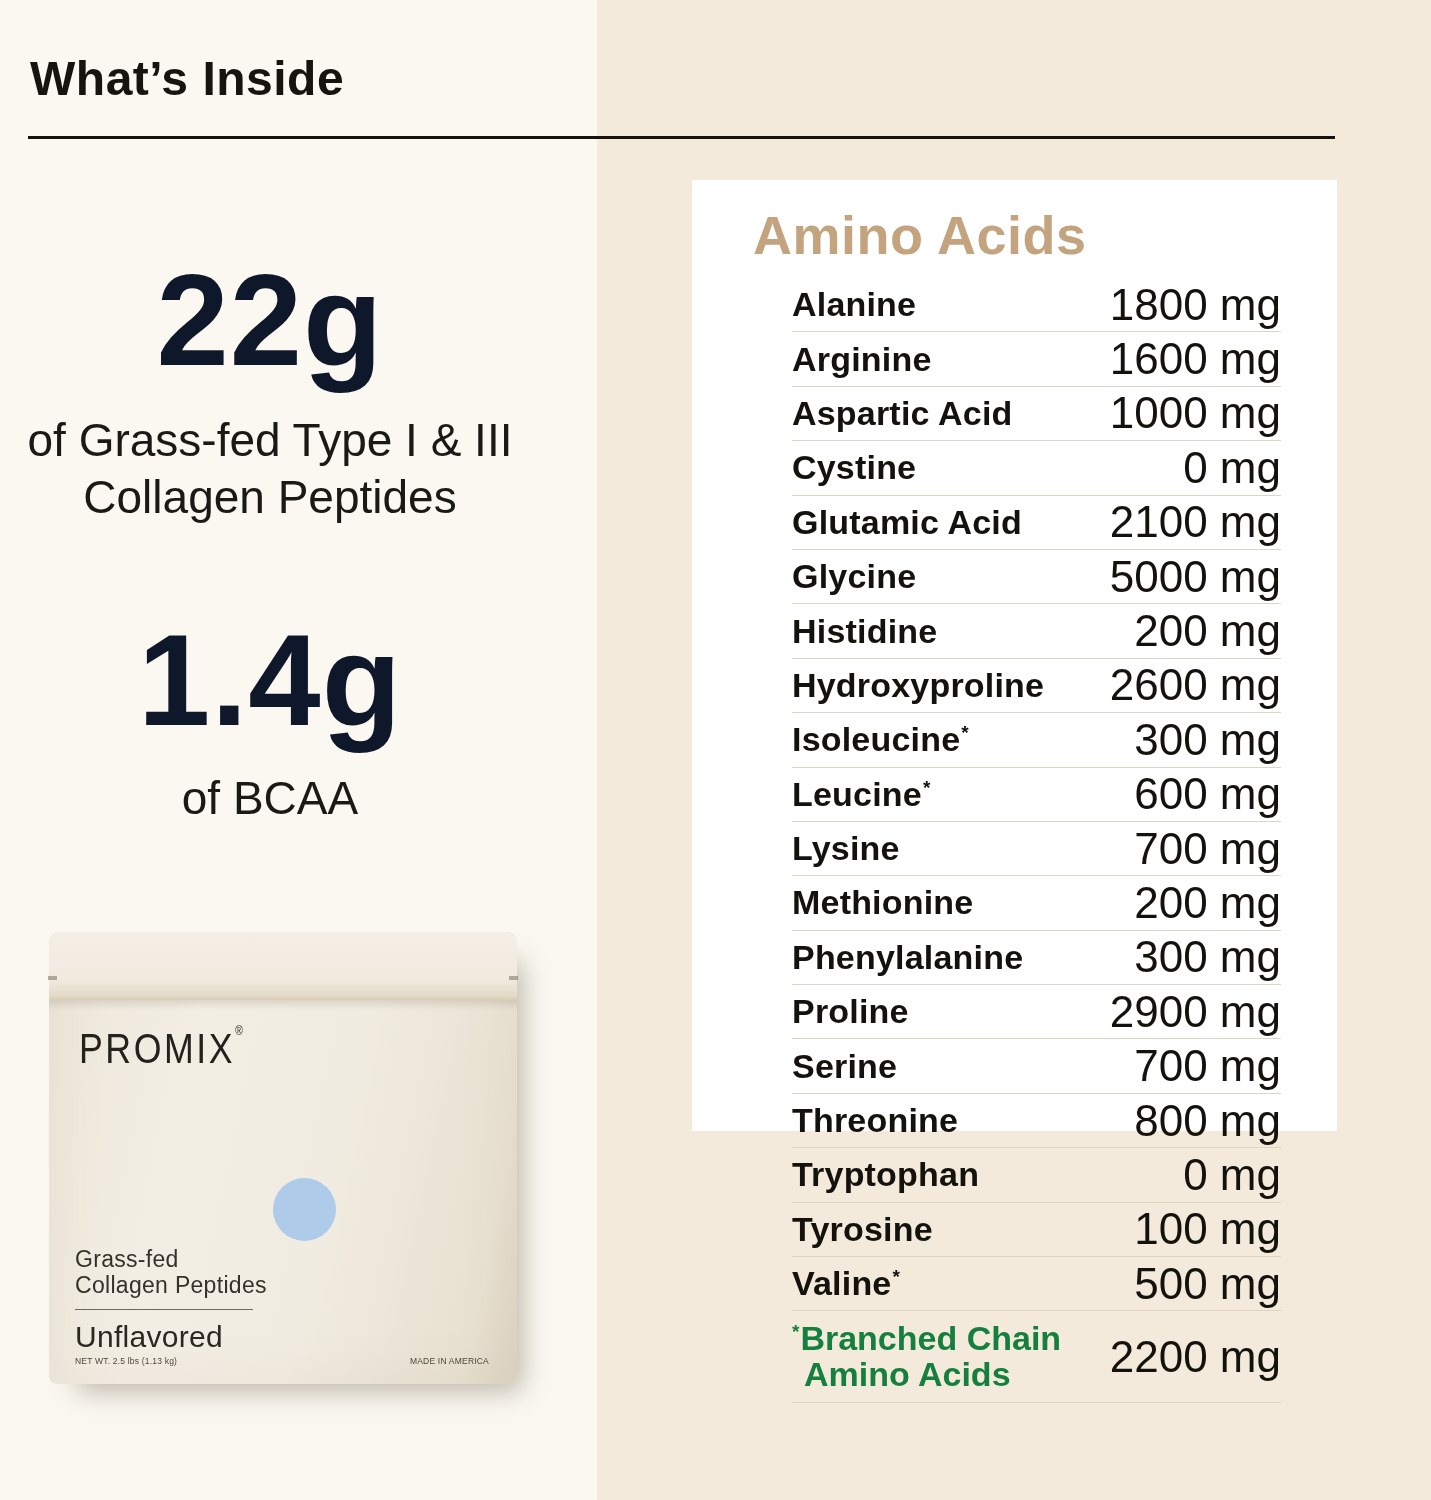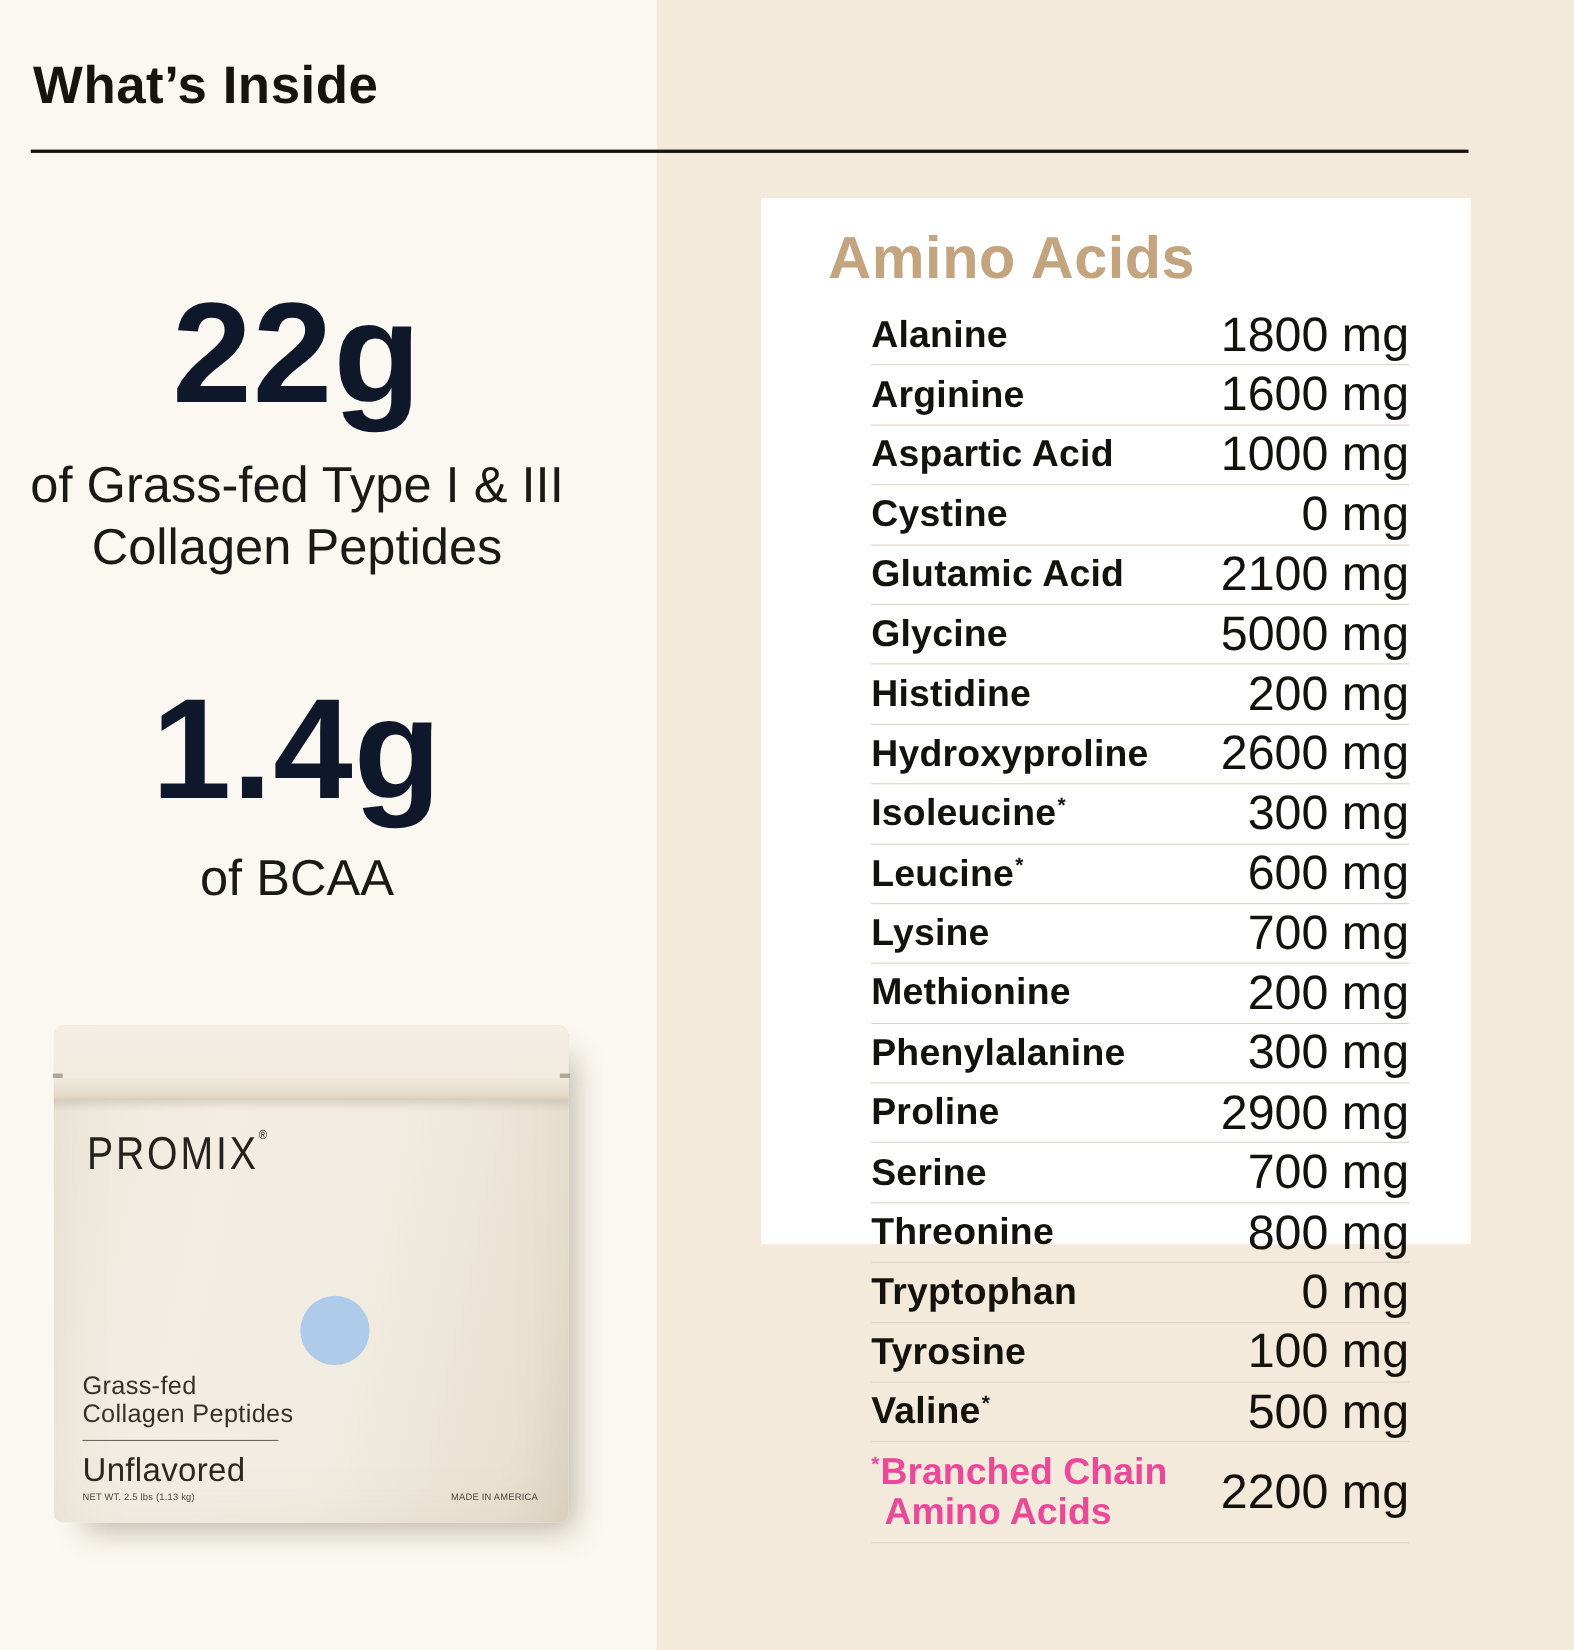--- a/index.html
+++ b/index.html
@@ -113,21 +113,21 @@
   }
   .row-name sup{font-size:19px;vertical-align:12px;margin-left:1px;}
   .row-value{
     font-size:44px;font-weight:400;color:#14120d;white-space:nowrap;
   }
   .row-note{
     display:flex;justify-content:space-between;align-items:center;
     height:92px;box-sizing:border-box;
     border-bottom:1px solid #ddd4c4;
   }
-  .note-name{font-size:34px;font-weight:700;line-height:1.05;color:#ec4899;}
+  .note-name{font-size:34px;font-weight:700;line-height:1.05;color:#15803d;}
   .note-name sup{font-size:19px;vertical-align:12px;margin-right:1px;}
   .note-line2{margin-left:12px;}
 </style>
 </head>
 <body>
 
 <div class="beige-panel"></div>
 
 <div class="page-title">What’s Inside</div>
 <div class="title-rule"></div>

